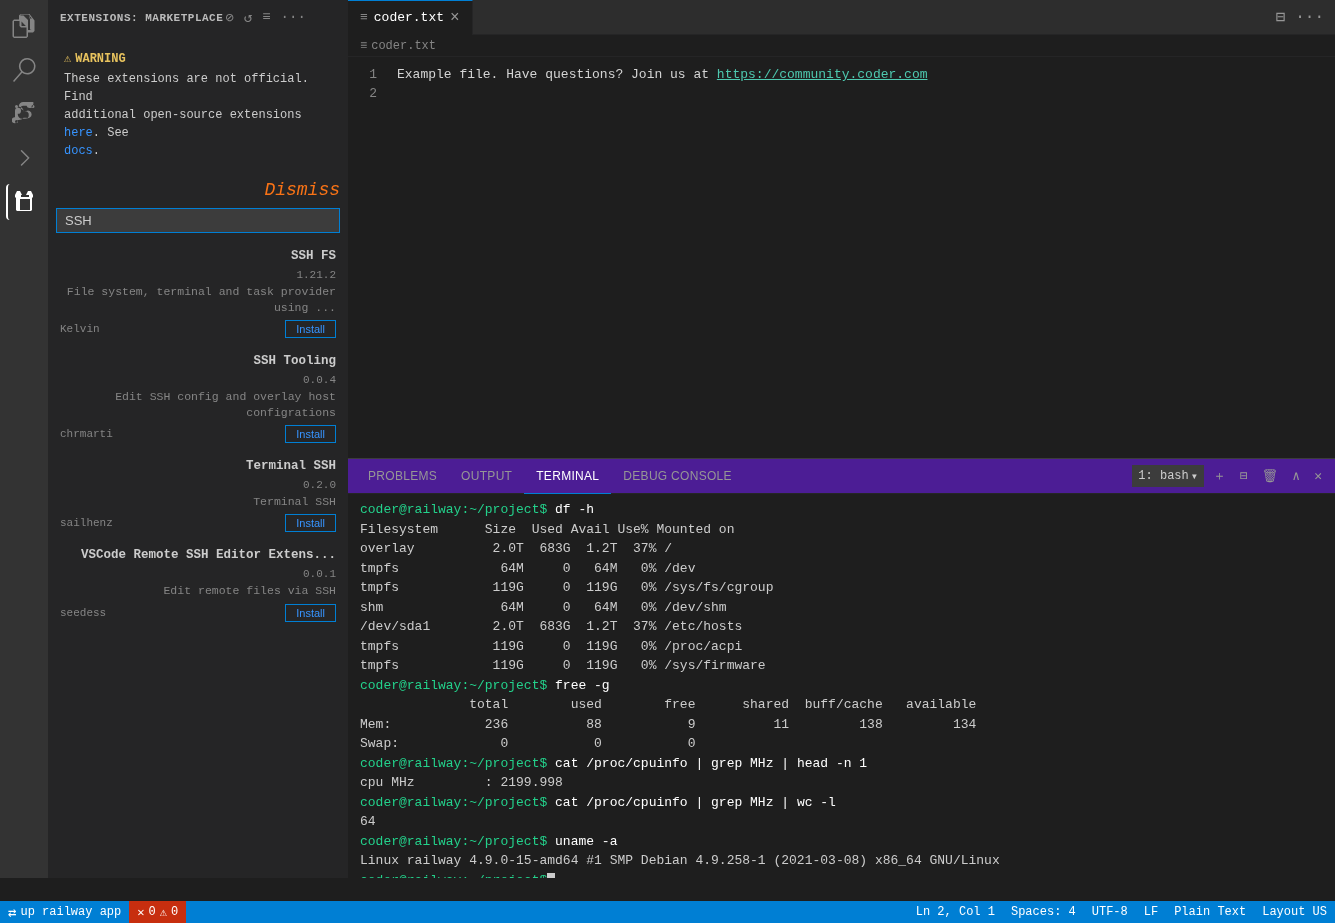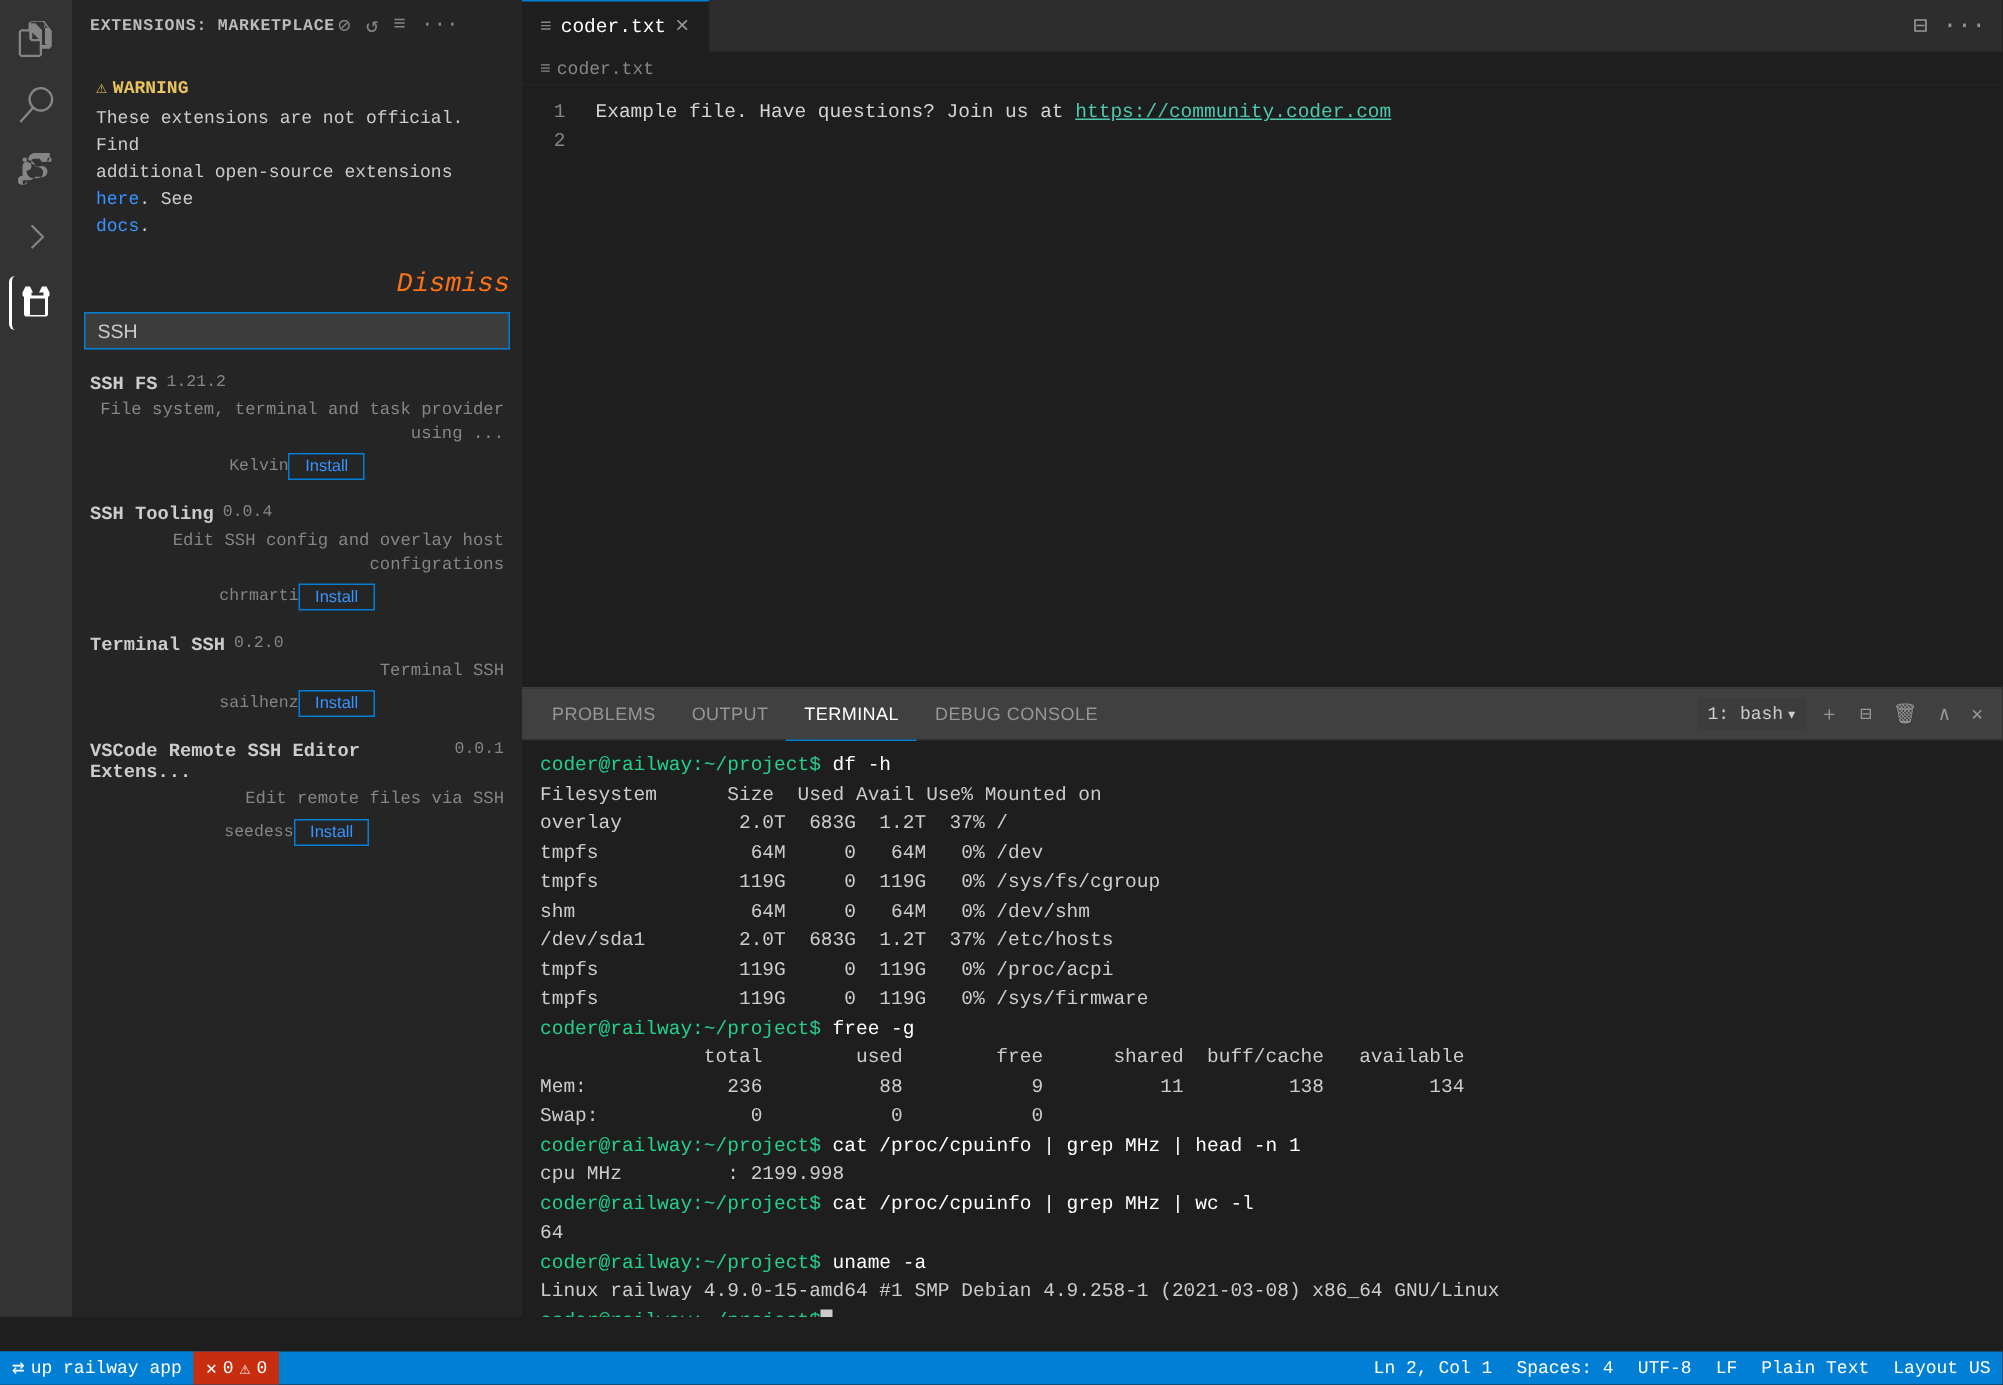--- a/index.html
+++ b/index.html
@@ -131,44 +131,45 @@
       overflow-y: auto;
       flex: 1;
     }
     .extension-item {
       padding: 8px 12px;
       border-bottom: none;
       cursor: pointer;
     }
     .ext-header {
       display: flex;
-      align-items: flex-start;
+      align-items: flex-end;
       gap: 6px;
       margin-bottom: 3px;
+      flex-direction: column;
     }
     .ext-name {
       color: #cccccc;
       font-weight: bold;
       font-size: 12.5px;
     }
     .ext-version {
       color: #858585;
       font-size: 11px;
     }
     .ext-desc {
       color: #858585;
       font-size: 11.5px;
       margin-bottom: 4px;
       line-height: 1.4;
       text-align: right;
     }
     .ext-footer {
       display: flex;
       align-items: center;
-      justify-content: center;
+      justify-content: space-between;
     }
     .ext-author {
       color: #858585;
       font-size: 11px;
     }
     .install-btn {
       background: none;
       border: 1px solid #007fd4;
       color: #3794ff;
       padding: 2px 10px;
@@ -281,21 +282,21 @@
     
     .terminal-panel {
       height: 420px;
       background: #1e1e1e;
       display: flex;
       flex-direction: column;
       border-top: 1px solid #3c3c3c;
     }
     .panel-tabs {
       height: 35px;
-      background: #404040;
+      background: #4c1d95;
       display: flex;
       align-items: center;
       padding: 0 8px;
       border-bottom: 1px solid #252526;
     }
     .panel-tab {
       padding: 0 12px;
       height: 35px;
       display: flex;
       align-items: center;

